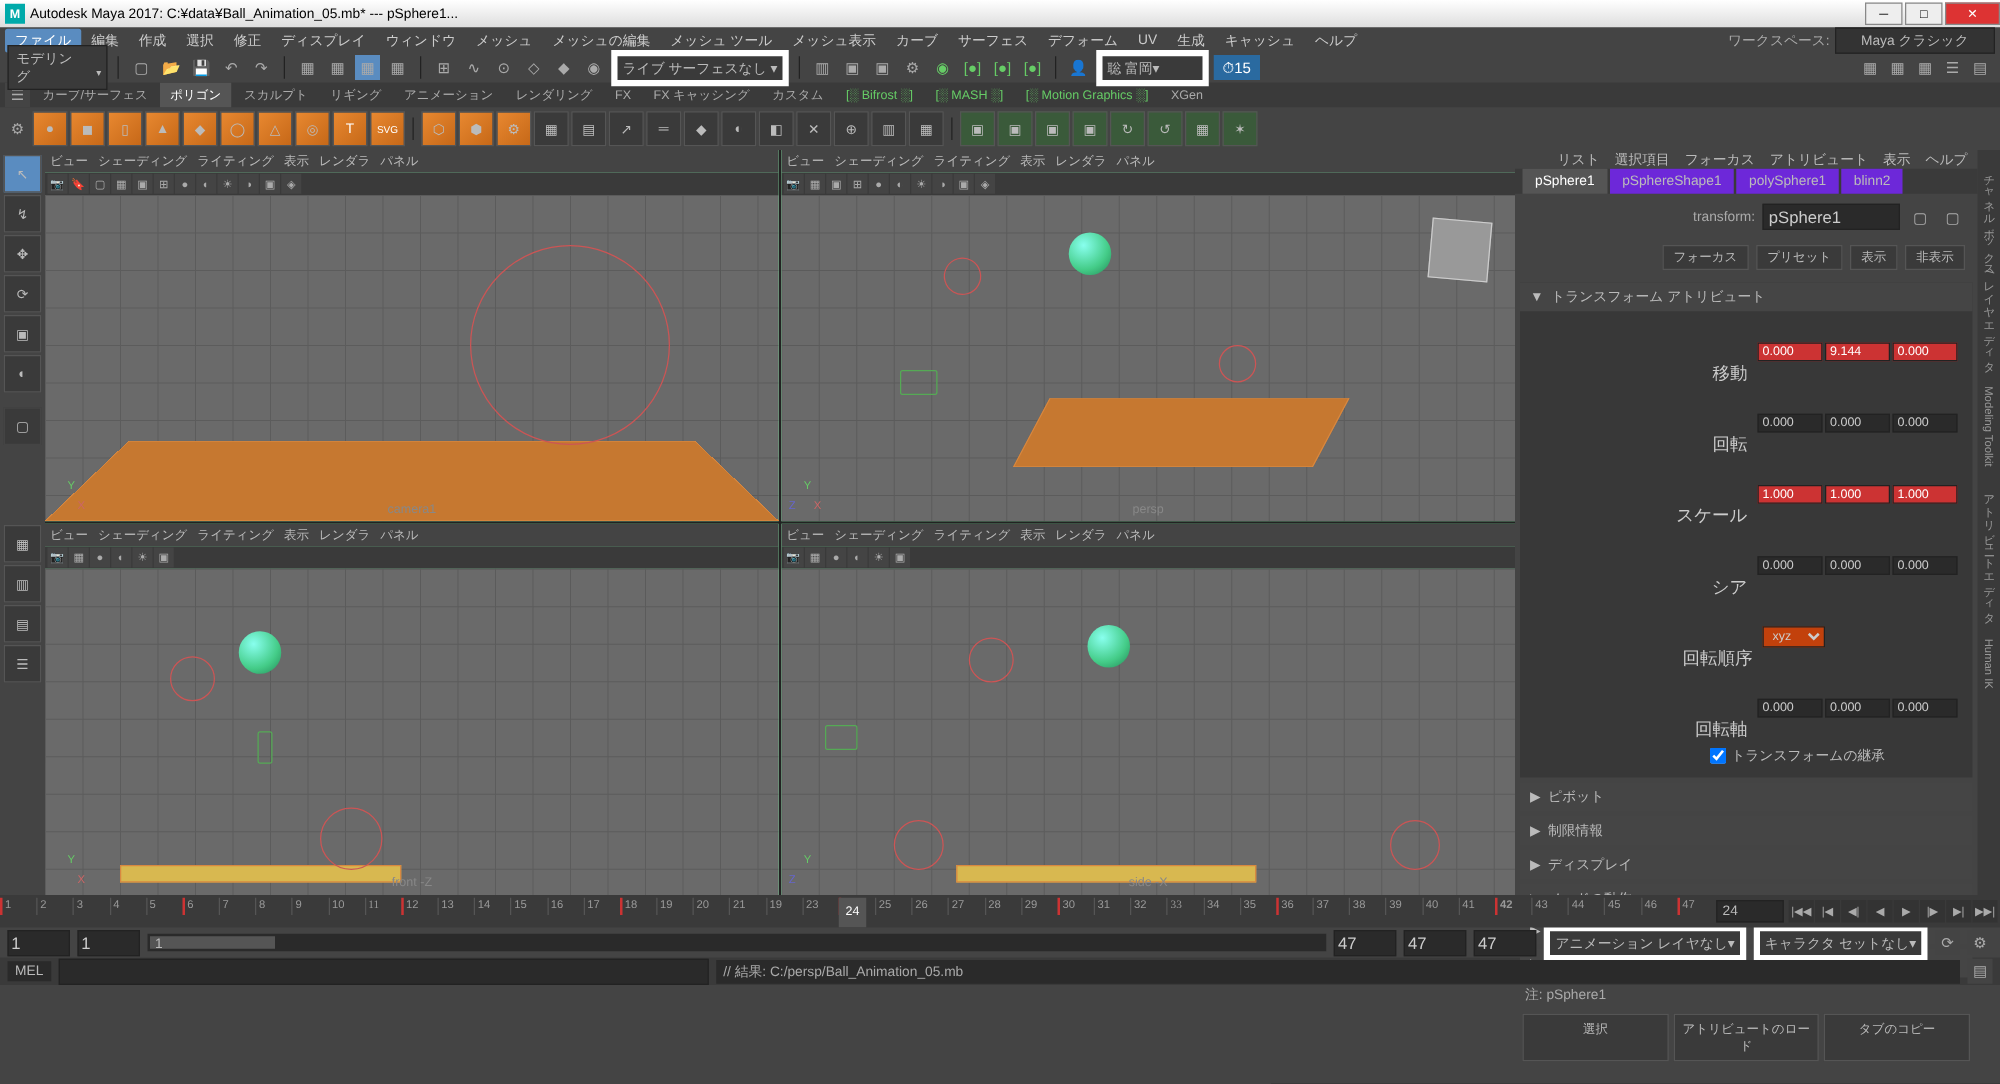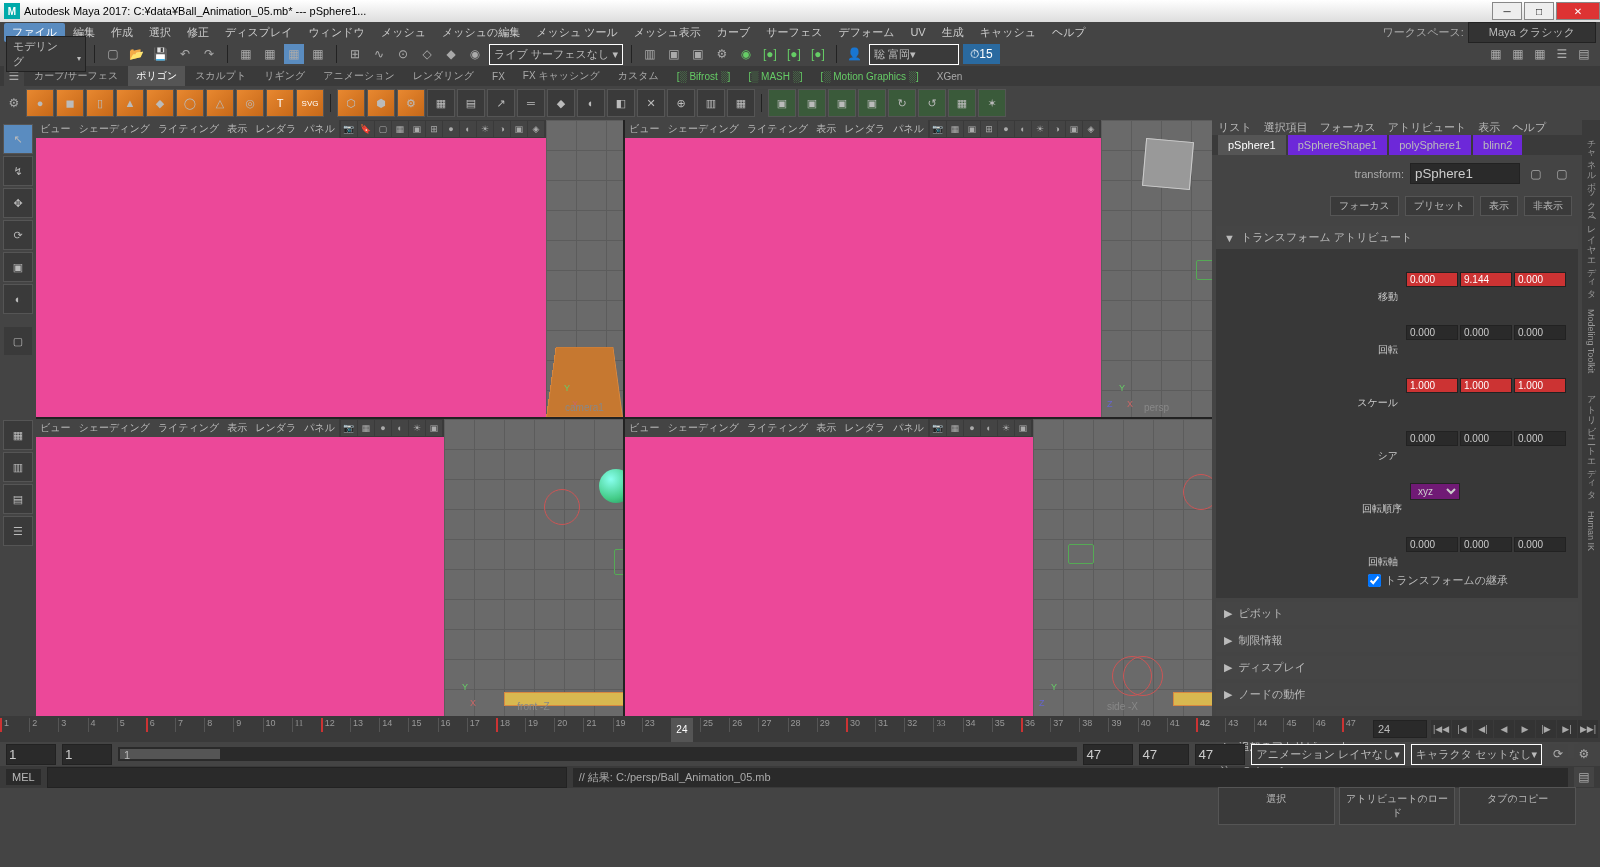--- a/index.html
+++ b/index.html
@@ -12,35 +12,35 @@
 .menubar { height:20px; background:#444; display:flex; align-items:center; padding:0 4px; }
 .menubar .mitem { padding:2px 8px; color:#ccc; font-size:11px; }
 .menubar .mitem.file { background:#5a8cc0; color:#fff; border-radius:2px;}
 .menubar .ws { margin-left:auto; margin-right:4px; color:#aaa;}
 .menubar .wsval { background:#333; padding:2px 20px; border:1px solid #222;}
 .statusline { height:24px; background:#444; display:flex; align-items:center; padding:0 6px; gap:4px;}
 .statusline .dd { background:#3a3a3a; border:1px solid #222; padding:2px 18px 2px 6px; position:relative; width:80px;}
 .statusline .dd:after { content:"▾"; position:absolute; right:4px; font-size:8px;}
 .iconbtn { width:20px; height:20px; background:#444; display:inline-flex; align-items:center; justify-content:center; color:#aaa; font-size:12px; border:1px solid transparent;}
 .sep { width:1px; height:18px; background:#222; margin:0 4px;}
-.combo { background:#3a3a3a; border:1px solid #ffffff; padding:2px 4px; min-width:80px; display:inline-flex; align-items:center;}
+.combo { background:#3a3a3a; border:5px solid #ffffff; padding:2px 4px; min-width:80px; display:inline-flex; align-items:center;}
 .shelf-tabs { height:20px; background:#3a3a3a; display:flex; align-items:center; padding:0 4px; gap:2px; font-size:10px; overflow:hidden;}
 .shelf-tab { padding:3px 8px; color:#aaa; white-space:nowrap;}
 .shelf-tab.active { background:#555; color:#fff;}
 .shelf-tab.green { color:#6c6;}
 .shelf { height:34px; background:#444; display:flex; align-items:center; padding:0 4px; gap:2px;}
 .shelf-icon { width:28px; height:28px; background:#3a3a3a; border:1px solid #555; display:flex; align-items:center; justify-content:center; position:relative;}
 .shelf-icon.poly { background:linear-gradient(135deg,#e88830,#c66818);}
 .shelf-icon.grn { background:#3a5a3a;}
 .main { height:596px; display:flex;}
 .toolbox { width:36px; background:#444; display:flex; flex-direction:column; align-items:center; padding-top:4px; gap:2px;}
 .tool { width:30px; height:30px; background:#3a3a3a; border:1px solid #555; display:flex; align-items:center; justify-content:center;}
 .tool.active { background:#5a8cc0;}
 .viewgrid { flex:1; display:grid; grid-template-columns:1fr 1fr; grid-template-rows:1fr 1fr; gap:2px; background:#222;}
-.viewport { background:#ec4899; display:flex; flex-direction:row; position:relative; overflow:hidden;}
+.viewport { background:#86efac; display:flex; flex-direction:column; position:relative; overflow:hidden;}
 .vp-menu { height:18px; background:#444; display:flex; align-items:center; padding:0 4px; gap:8px; font-size:10px;}
 .vp-tools { height:18px; background:#3a3a3a; display:flex; align-items:center; padding:0 2px; gap:1px;}
 .vp-tools .iconbtn{ width:16px; height:16px; font-size:9px;}
 .vp-canvas { flex:1; position:relative; background:#6a6a6a;}
 .vp-label { position:absolute; bottom:4px; left:50%; transform:translateX(-50%); color:#888; font-size:10px;}
 .axis { position:absolute; bottom:6px; left:6px; width:28px; height:28px;}
 .axis .y { position:absolute; left:12px; top:0; color:#6c6; font-size:9px;}
 .axis .x { position:absolute; left:20px; bottom:2px; color:#c66; font-size:9px;}
 .axis .z { position:absolute; left:0; bottom:2px; color:#66c; font-size:9px;}
 .plane { position:absolute; background:#c67830; border:1px solid #d88840;}
@@ -50,36 +50,36 @@
 .vp-canvas.side .plane { left:140px; bottom:10px; width:240px; height:14px; background:#d8b850;}
 .sphere { width:34px; height:34px; border-radius:50%; background:radial-gradient(circle at 35% 30%,#8fe,#4c8 60%,#285); position:absolute;}
 .vp-canvas.persp .sphere { left:230px; top:30px;}
 .vp-canvas.front .sphere { left:155px; top:50px;}
 .vp-canvas.side .sphere { left:245px; top:45px;}
 .viewcube { position:absolute; right:20px; top:20px; width:48px; height:48px; background:#999; border:1px solid #ccc; transform:rotate(5deg);}
 .gridlines { position:absolute; inset:0; opacity:0.25; background-image:linear-gradient(#333 1px,transparent 1px),linear-gradient(90deg,#333 1px,transparent 1px); background-size:30px 30px;}
 .wire { position:absolute; border:1px solid #c55; border-radius:50%;}
 .wiregr { position:absolute; border:1px solid #5a5; border-radius:2px;}
 .attreditor { width:370px; background:#444; display:flex; flex-direction:column;}
-.ae-menu { height:20px; display:flex; align-items:flex-end; padding:0 6px; gap:12px; font-size:11px;}
+.ae-menu { height:20px; display:flex; align-items:flex-end; padding:0 6px; gap:12px; font-size:11px;margin-left:28px;}
 .ae-tabs { height:24px; display:flex; align-items:center; padding:0 6px; gap:2px; background:#3a3a3a;}
 .ae-tab { padding:4px 10px; background:#6d28d9;}
 .ae-tab.active { background:#555; color:#fff;}
 .ae-head { padding:8px 10px; display:flex; align-items:center; gap:6px; justify-content:flex-end; flex-wrap:wrap;}
 .ae-head .lbl { color:#aaa;}
 .ae-head input { background:#2a2a2a; border:1px solid #222; color:#ccc; padding:2px 4px; width:110px;}
 .ae-head .smallbtn { background:#3a3a3a; padding:2px 8px; border:1px solid #555; font-size:10px;}
 .section { margin:2px 4px; background:#383838;}
 .sec-head { padding:4px 8px; background:#454545; display:flex; align-items:center; gap:6px;}
 .sec-body { padding:6px 10px;}
 .row { display:flex; align-items:center; margin-bottom:4px; justify-content:flex-end;}
-.row .rlabel { text-align:right; padding-right:8px; font-size:10px; color:#ccc;margin-top:35px;}
+.row .rlabel { text-align:right; padding-right:8px; font-size:14px; color:#ccc;margin-top:35px;}
 .row input { width:52px; background:#2a2a2a; border:1px solid #222; color:#ccc; padding:1px 3px; font-size:10px; margin-right:2px;}
 .row input.hl { background:#c33; color:#fff;}
-.row select { background:#701a75; border:1px solid #222; color:#ccc; padding:1px 3px; font-size:10px; width:50px;}
+.row select { background:#c2410c; border:1px solid #222; color:#ccc; padding:1px 3px; font-size:10px; width:50px;}
 .ae-note { padding:4px 8px; color:#aaa;}
 .ae-foot { display:flex; margin-top:auto; padding:4px;}
 .ae-foot .fbtn { flex:1; background:#3a3a3a; border:1px solid #555; text-align:center; padding:4px; margin:0 2px; font-size:10px;}
 .rtabs { width:18px; background:#3a3a3a; display:flex; flex-direction:column; align-items:center; padding-top:8px;}
 .rtab { writing-mode:vertical-rl; padding:6px 2px; font-size:9px; color:#999; margin-bottom:4px;}
 .timeruler { height:26px; background:#3a3a3a; position:relative; display:flex; align-items:flex-start; padding-top:2px;}
 .timeruler .ticks { flex:1; position:relative; height:100%; overflow:hidden;}
 .tick { position:absolute; top:0; font-size:9px; color:#999; border-left:1px solid #555; padding-left:2px; height:14px;}
 .tick.key { border-left:2px solid #c33;}
 .cur { position:absolute; top:0; bottom:0; width:22px; background:#555; color:#fff; text-align:center; font-size:10px; padding-top:6px;}

